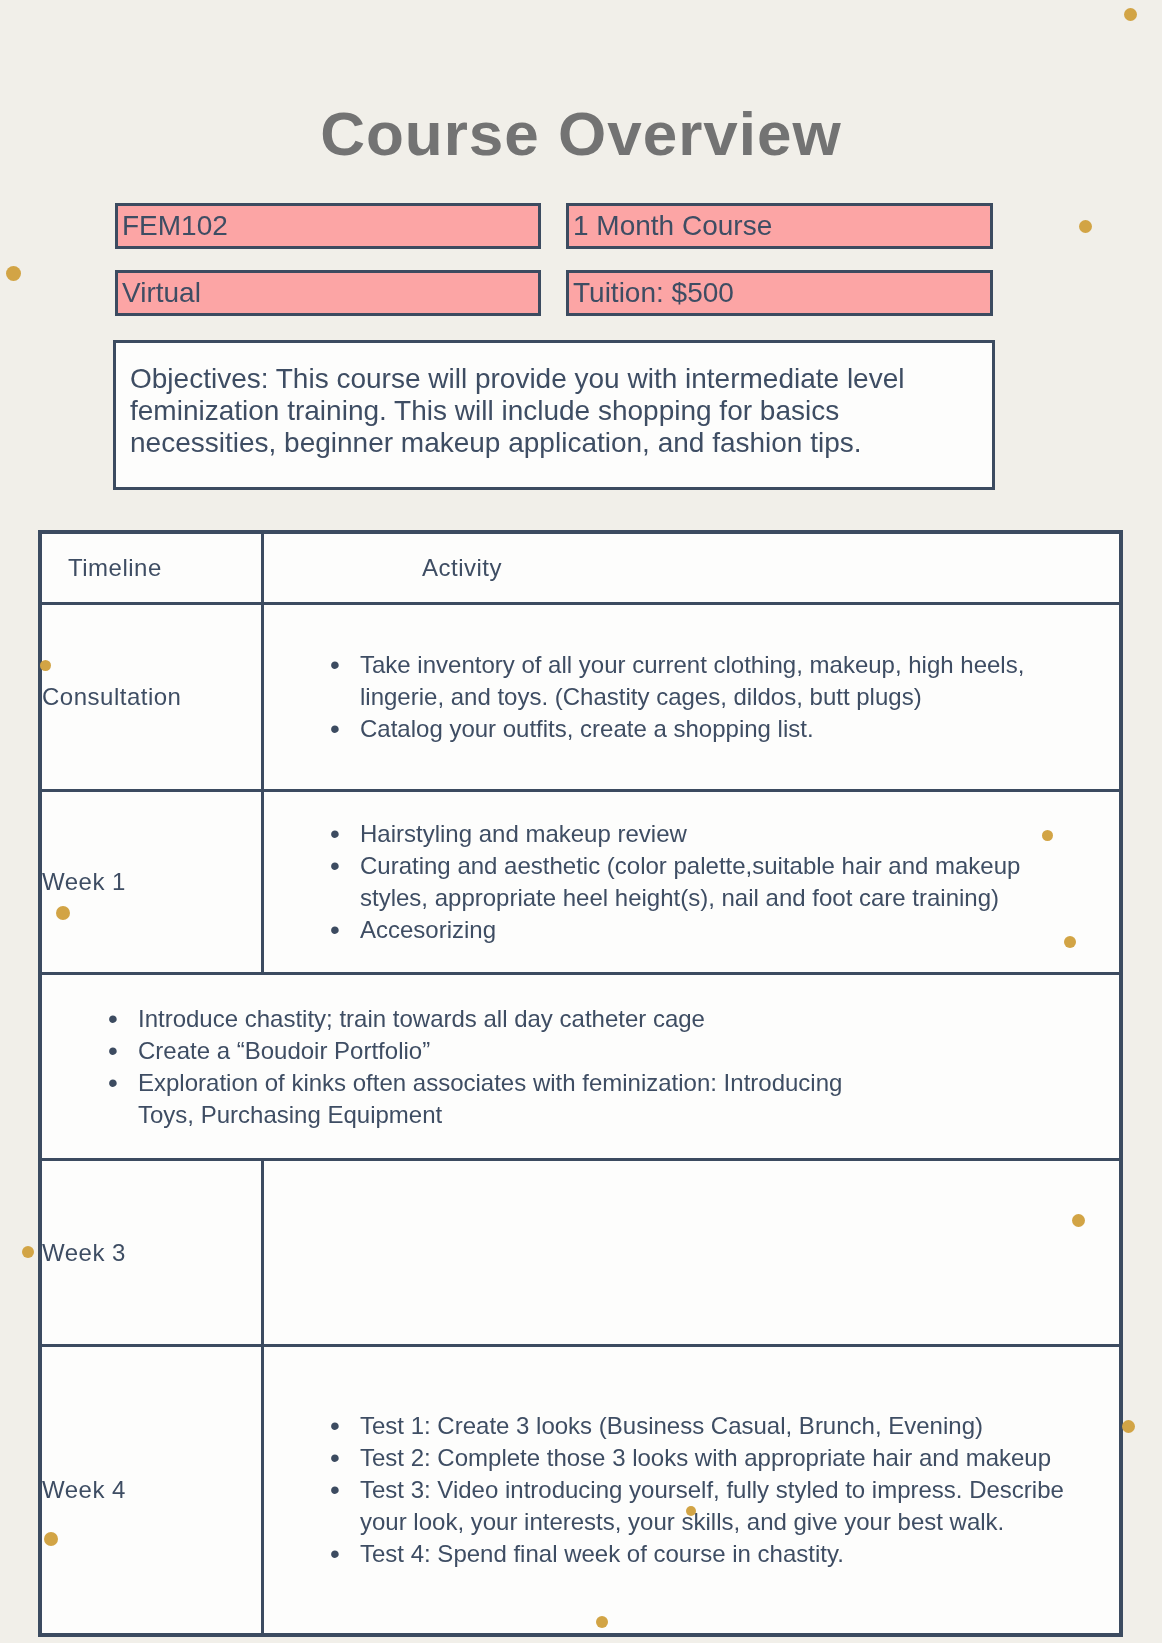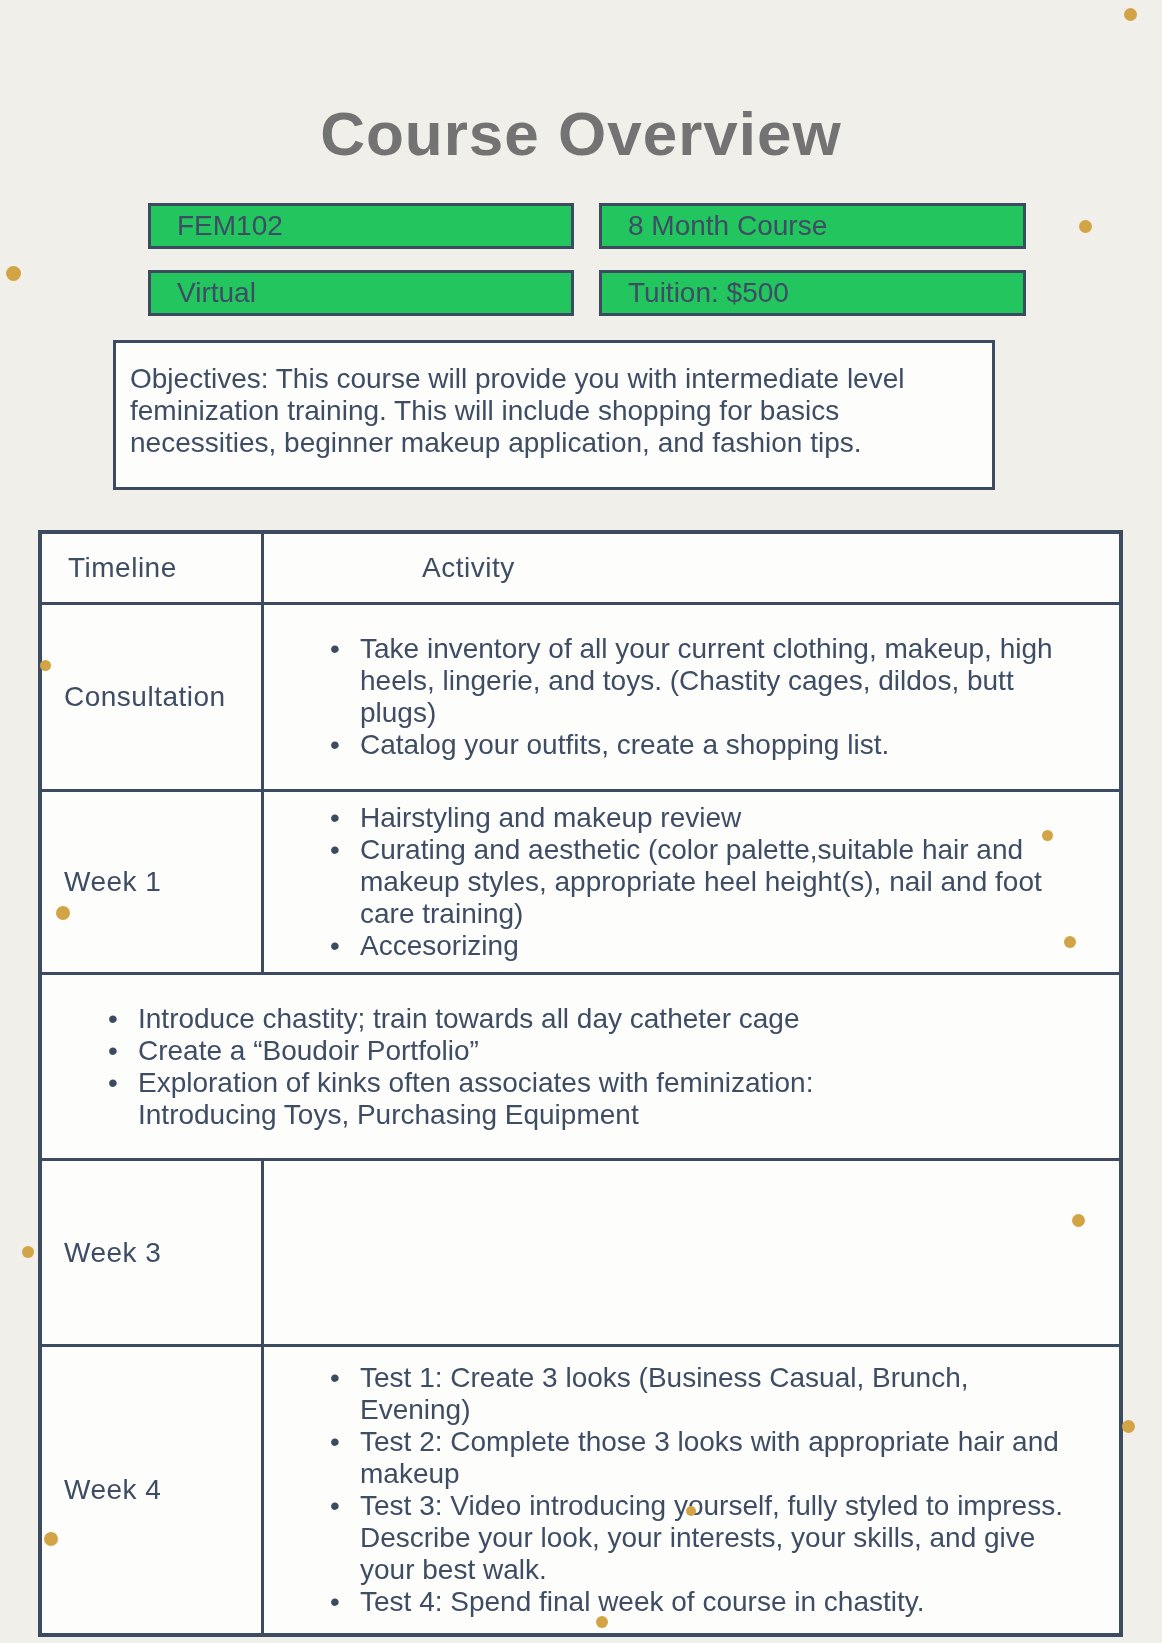--- a/index.html
+++ b/index.html
@@ -13,56 +13,56 @@
 
   .title {
     position: absolute; top: 98px; left: 0; width: 100%;
     margin: 0; text-align: center;
     font-size: 62px; font-weight: bold; letter-spacing: 1px;
     color: #737373;
   }
 
   .infobox {
     position: absolute; height: 46px;
-    background: #22c55e; border: 3px solid #3c4b60;
+    background: #fca5a5; border: 3px solid #3c4b60;
     display: flex; align-items: center;
-    font-size: 28px; padding-left: 26px; box-sizing: border-box; margin-left: 33px;
+    font-size: 28px; padding-left: 4px; box-sizing: border-box;
   }
   .box-code     { left: 115px; top: 203px; width: 426px; }
   .box-duration { left: 566px; top: 203px; width: 427px; }
   .box-format   { left: 115px; top: 270px; width: 426px; }
   .box-tuition  { left: 566px; top: 270px; width: 427px; }
 
   .objectives {
     position: absolute; left: 113px; top: 340px; width: 882px; height: 150px;
     background: #fdfdfc; border: 3px solid #3c4b60; box-sizing: border-box;
     font-size: 28px; line-height: 32px;
     padding: 20px 14px;
   }
 
   .table {
     position: absolute; left: 38px; top: 530px; width: 1085px; height: 1107px;
     background: #fdfdfc; border: 4px solid #3c4b60; box-sizing: border-box;
     display: flex; flex-direction: column;
-    font-size: 28px; line-height: 32px;
+    font-size: 24px; line-height: 32px;
   }
   .trow { display: flex; box-sizing: border-box; flex: 0 0 auto; }
   .trow + .trow { border-top: 3px solid #3c4b60; }
   .trow-header { height: 68px; }
   .trow-consultation { height: 187px; }
   .trow-week1 { height: 183px; }
   .trow-week2 { height: 186px; }
   .trow-week3 { height: 186px; }
   .trow-week4 { flex: 1 1 auto; }
 
   .cell-timeline {
     width: 222px; flex: 0 0 auto; box-sizing: border-box;
     border-right: 3px solid #3c4b60;
     display: flex; align-items: center;
-    padding-left: 22px; letter-spacing: 0.5px;
+    letter-spacing: 0.5px;
   }
   .cell-activity {
     flex: 1 1 auto; box-sizing: border-box;
     display: flex; flex-direction: column; justify-content: center; border-radius: 19px;
   }
   .hdr-timeline { padding-left: 26px; letter-spacing: 0.5px; }
   .hdr-activity { justify-content: center; padding-left: 158px; display:flex; flex-direction:column; letter-spacing: 0.5px; }
 
   ul.activities {
     list-style: none; margin: 15px; padding: 0 24px 0 49px; max-width: 790px;
@@ -83,21 +83,21 @@
 <body>
 
 <div class="page">
 
   <h1 class="title">Course Overview</h1>
 
   <div class="infobox box-code">
     <span>FEM102</span>
   </div>
   <div class="infobox box-duration">
-    <span>8 Month Course</span>
+    <span>1 Month Course</span>
   </div>
   <div class="infobox box-format">
     <span>Virtual</span>
   </div>
   <div class="infobox box-tuition">
     <span>Tuition: $500</span>
   </div>
 
   <div class="objectives">
     <span>Objectives: This course will provide you with intermediate level feminization training. This will include shopping for basics necessities, beginner makeup application, and fashion tips.</span>

